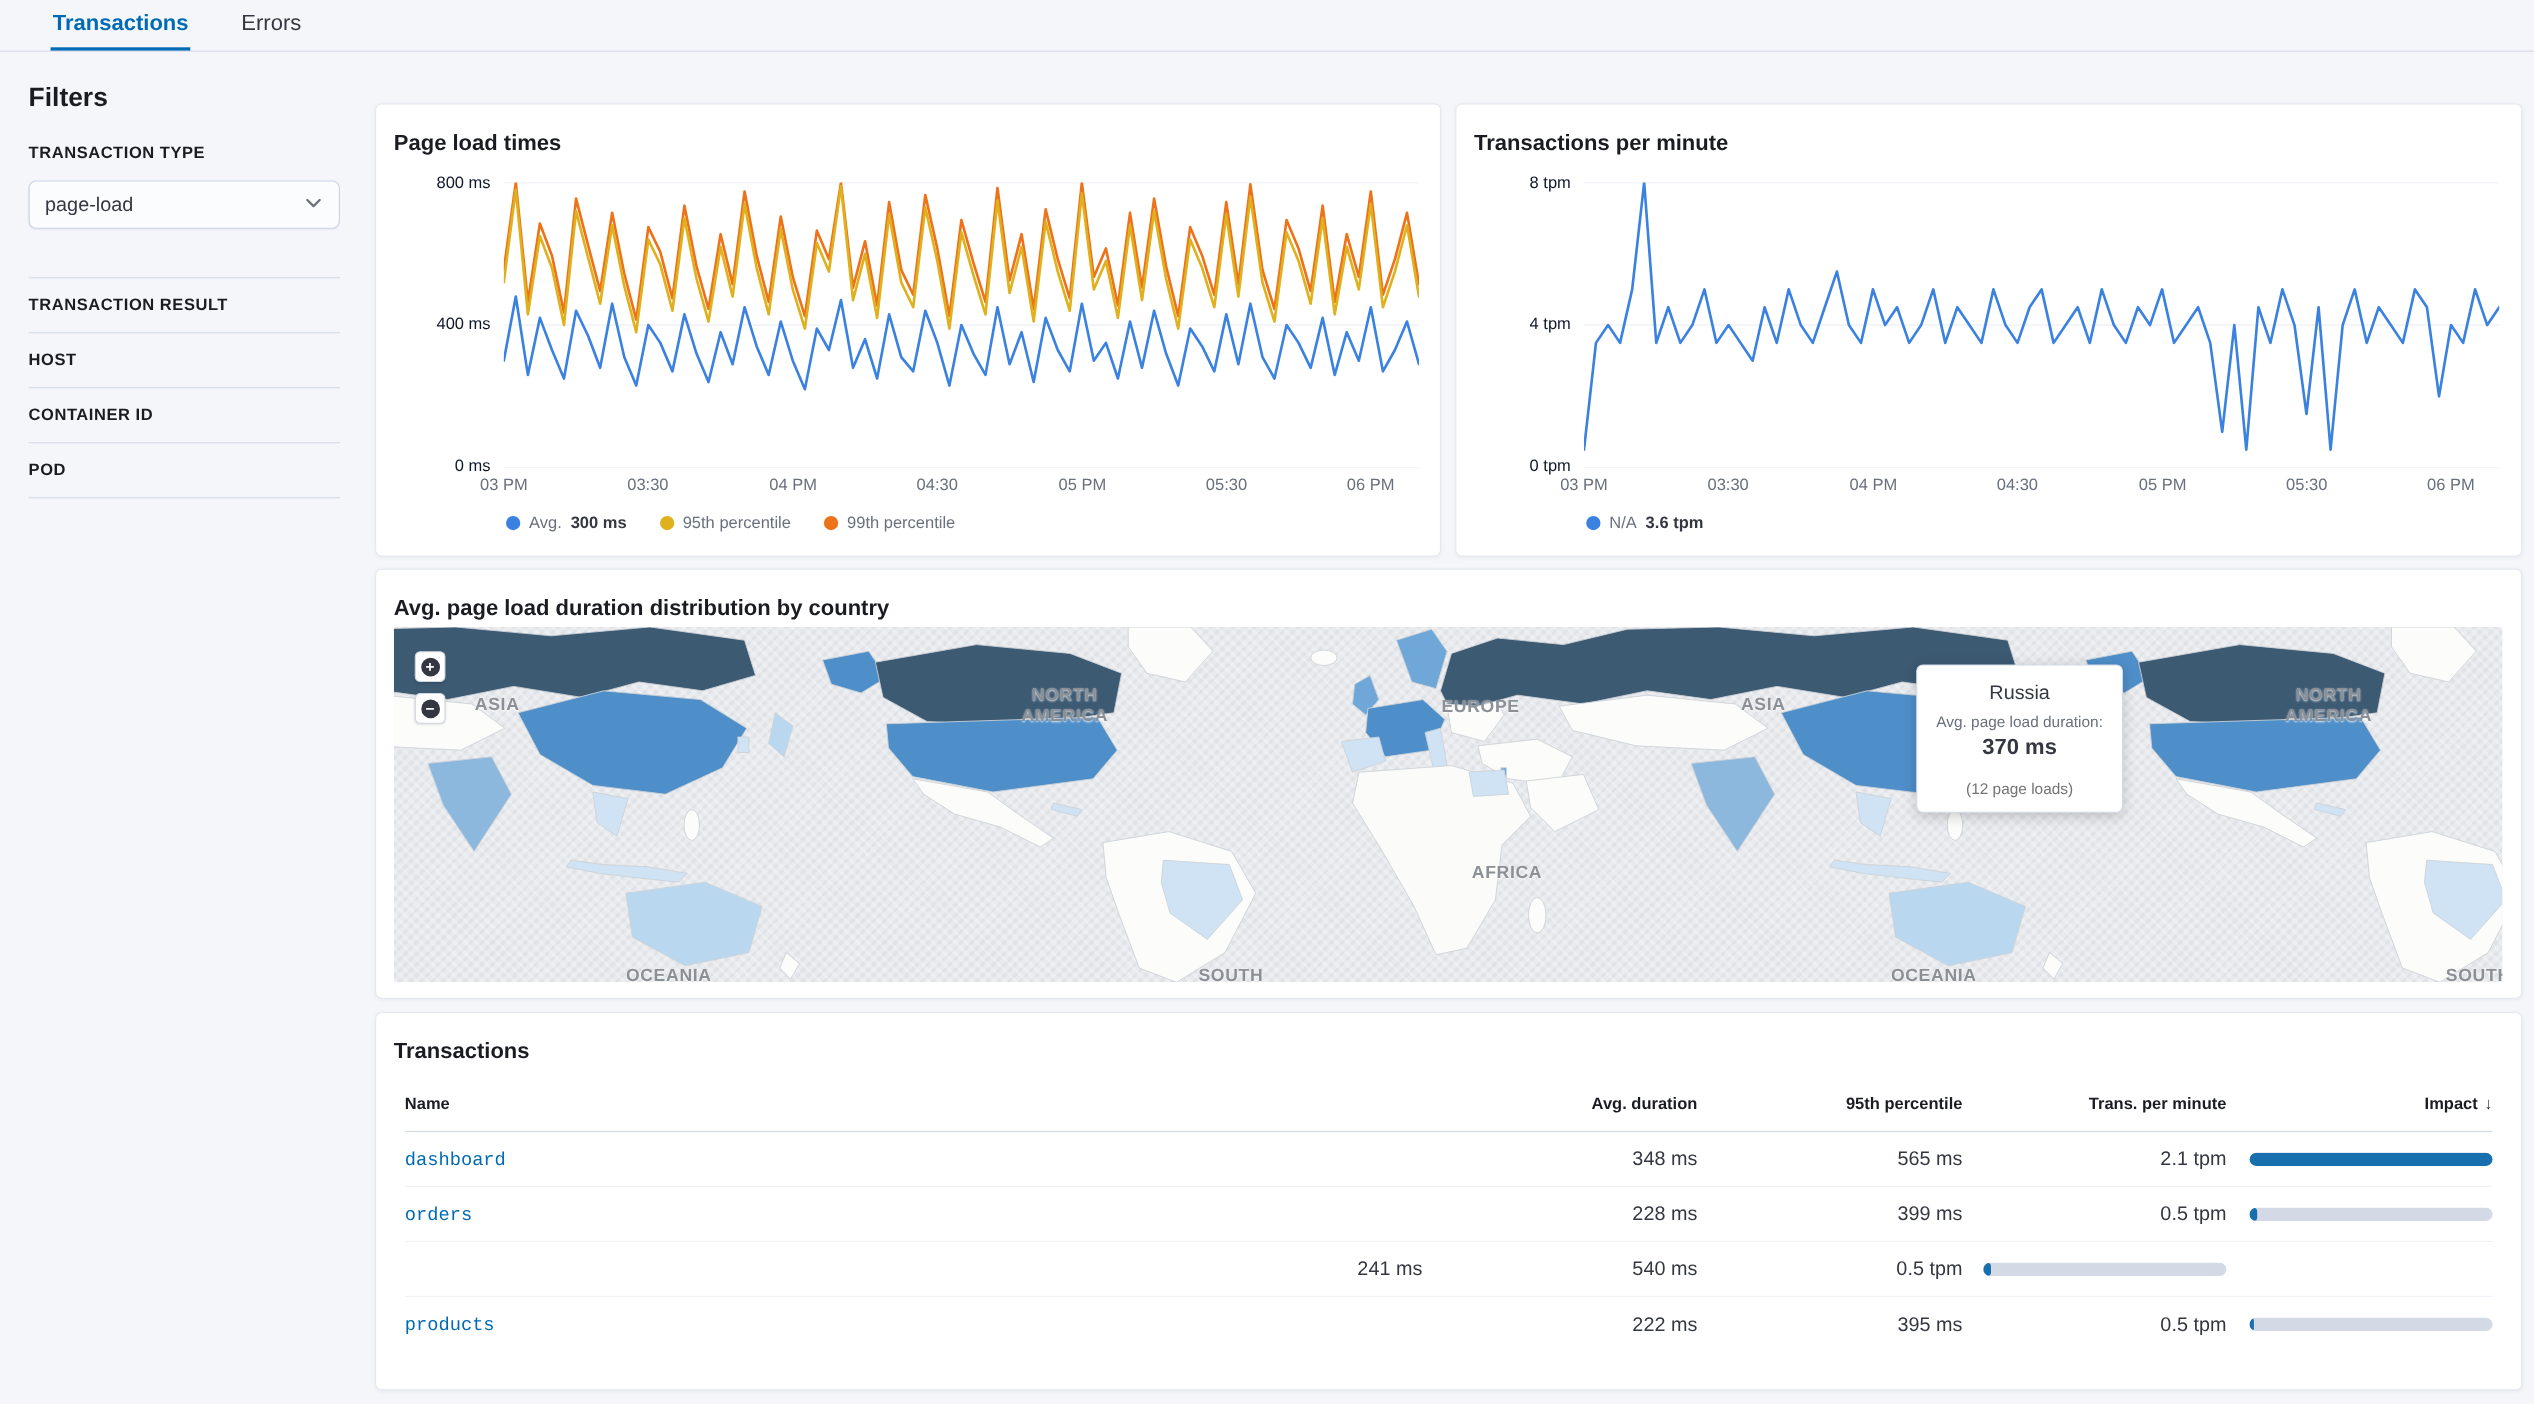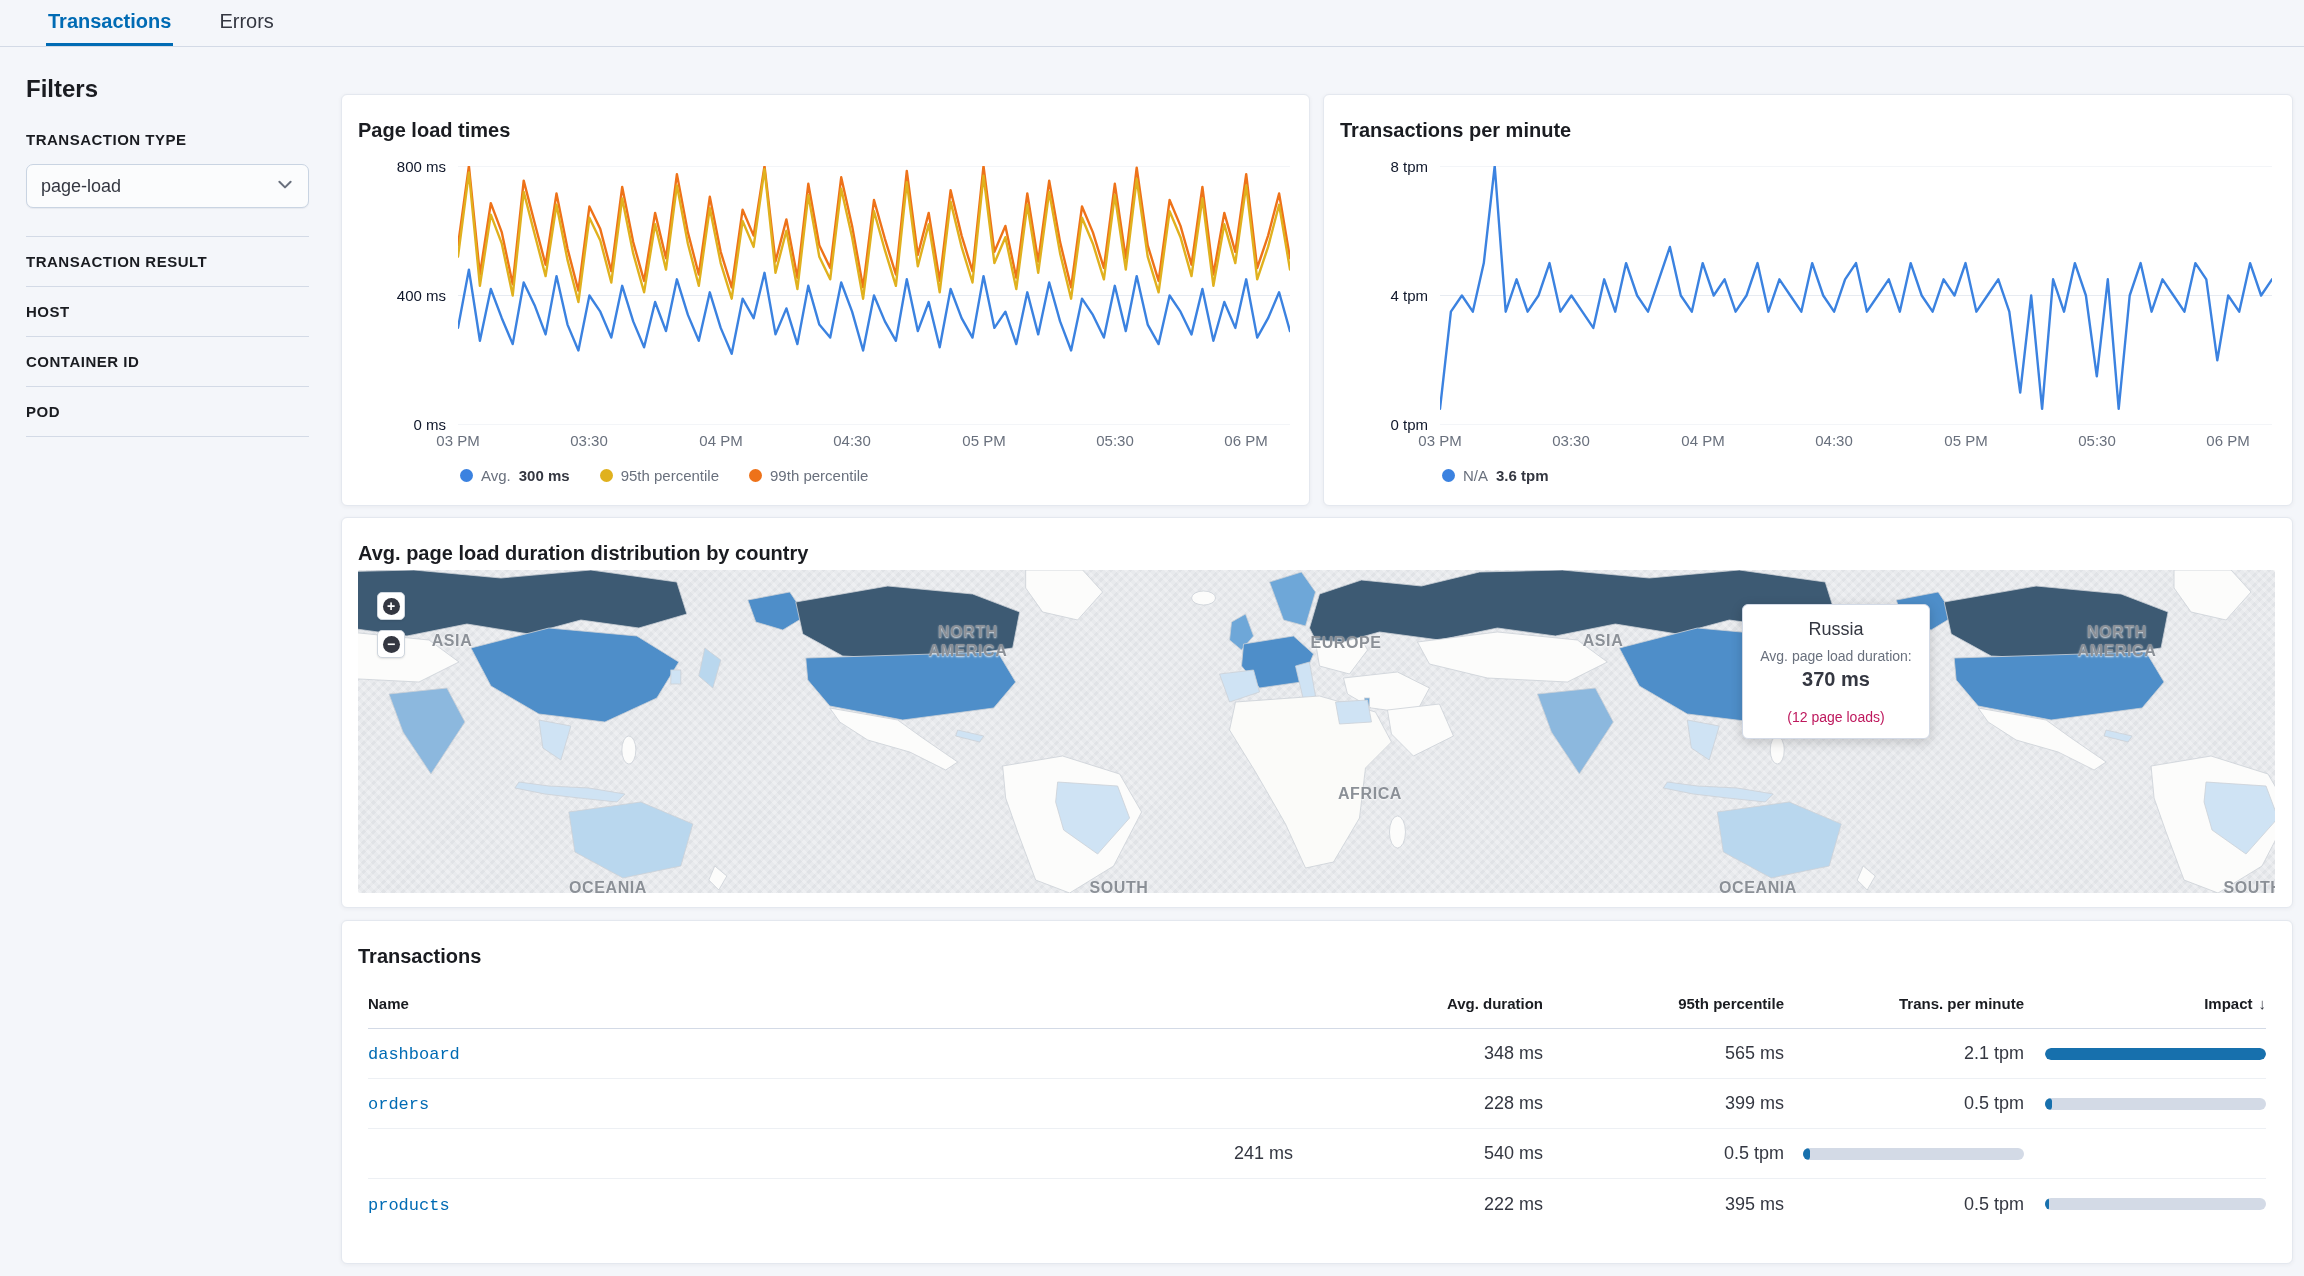--- a/index.html
+++ b/index.html
@@ -16,21 +16,21 @@
   .tabbar{position:absolute;top:0;left:0;right:0;height:47px;border-bottom:1px solid #d3dae6;display:flex;align-items:stretch;padding-left:46px;gap:44px;}
   .tab{display:flex;align-items:center;font-size:20px;color:#343741;cursor:pointer;border-bottom:3px solid transparent;padding:0 2px;}
   .tab.active{color:#006BB4;border-bottom-color:#006BB4;font-weight:700;}
 
   
   .sidebar{position:absolute;left:26px;top:75px;width:283px;}
   .filters-title{font-size:24px;font-weight:700;color:#1a1c21;margin-bottom:28px;}
   .filter-label{font-size:15px;font-weight:700;color:#1a1c21;letter-spacing:.5px;margin-bottom:16px;}
   .select{width:100%;height:44px;background:#fbfcfd;border:1px solid #c9d4e2;border-radius:7px;display:flex;align-items:center;justify-content:space-between;padding:0 14px;cursor:pointer;box-shadow:0 1px 1px rgba(152,162,179,.15);}
   .select-value{font-size:18px;color:#343741;}
-  .filter-sections{margin-top:28px;}
+  .filter-sections{margin-top:44px;}
   .filter-section{border-top:1px solid #d3dae6;padding:16px 0;font-size:15px;font-weight:700;color:#1a1c21;letter-spacing:.5px;cursor:pointer;}
   .filter-sections-end{border-top:1px solid #d3dae6;}
 
   
   .panel{position:absolute;background:#fff;border:1px solid #e4e8ef;border-radius:6px;box-shadow:0 1px 4px rgba(52,55,65,.06);}
   .panel-title{position:absolute;left:16px;top:24px;font-size:20px;font-weight:700;color:#1a1c21;}
 
   #panel-page-load{left:341px;top:94px;width:969px;height:412px;}
   #panel-tpm{left:1323px;top:94px;width:970px;height:412px;}
   #panel-map{left:341px;top:517px;width:1952px;height:391px;}
@@ -55,21 +55,21 @@
     cursor:grab;}
   .map-area svg{position:absolute;left:0;top:0;}
   .map-label{position:absolute;transform:translateX(-50%);font-weight:700;font-size:16px;letter-spacing:.6px;color:#8b9097;text-align:center;line-height:19px;text-shadow:0 1px 2px rgba(255,255,255,.9);width:112px;pointer-events:none;}
   .zoom{position:absolute;left:19px;top:22px;display:flex;flex-direction:column;gap:10px;}
   .zoom-btn{width:28px;height:28px;background:#fff;border:1px solid #cfd6de;border-radius:5px;display:flex;align-items:center;justify-content:center;cursor:pointer;box-shadow:0 1px 2px rgba(0,0,0,.1);}
   .zoom-glyph{width:17px;height:17px;border-radius:50%;background:#343741;color:#fff;font-size:14px;line-height:16px;text-align:center;font-weight:700;}
   .map-tooltip{position:absolute;left:1384px;top:34px;width:188px;background:#fff;border:1px solid #d3dae6;border-radius:6px;box-shadow:0 3px 12px rgba(0,0,0,.18);text-align:center;padding:14px 8px 13px;}
   .tt-country{font-size:18px;color:#343741;margin-bottom:8px;}
   .tt-label{font-size:14px;color:#69707d;}
   .tt-value{font-size:20px;font-weight:700;color:#343741;margin:4px 0 18px;}
-  .tt-note{font-size:14px;color:#be185d;}
+  .tt-note{font-size:14px;color:#737373;}
 
   
   .tx-table{position:absolute;left:26px;right:26px;top:60px;}
   .tx-header,.tx-row{display:grid;grid-template-columns:1fr 250px 241px 240px 242px;align-items:center;}
   .tx-header{padding:14px 0 16px;border-bottom:1px solid #d3dae6;font-size:15px;font-weight:700;color:#1a1c21;}
   .tx-header .num,.tx-row .num{text-align:right;}
   .tx-header .impact-h{text-align:right;cursor:pointer;}
   .sort-arrow{font-size:15px;margin-left:6px;color:#343741;}
   .tx-row{height:50px;border-bottom:1px solid #edf0f4;font-size:18px;color:#343741;}
   .tx-row:last-child{border-bottom:none;}

